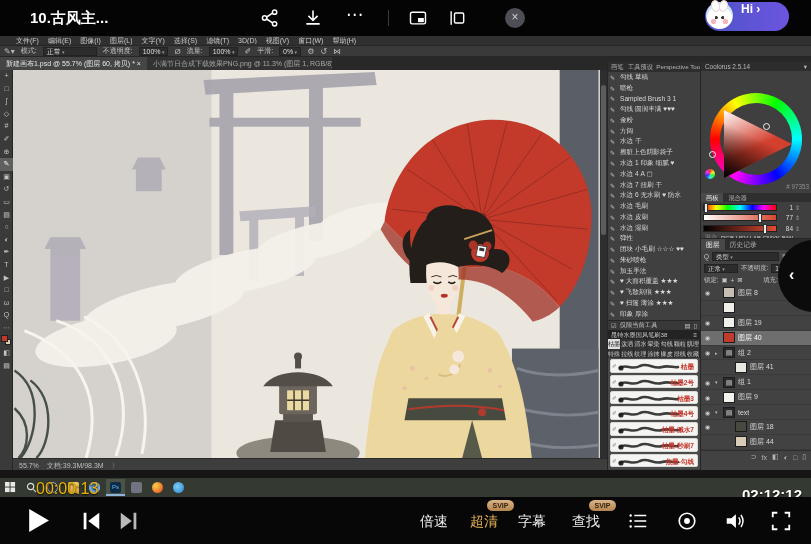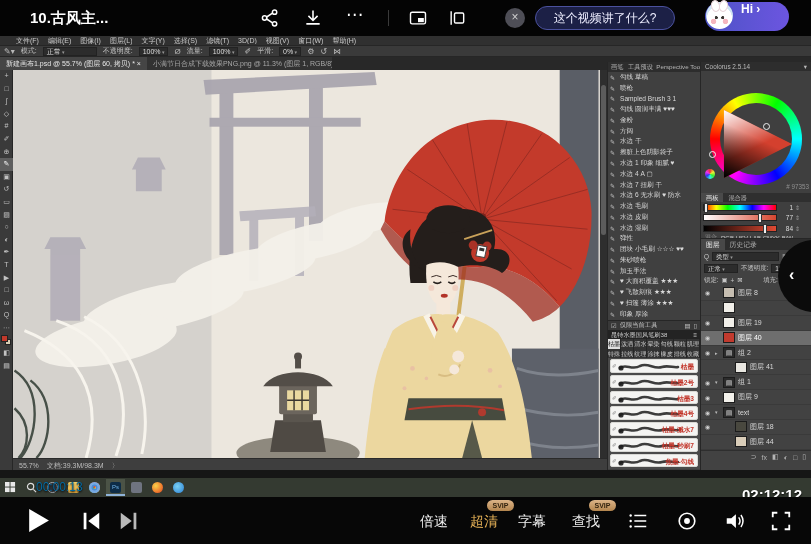--- a/index.html
+++ b/index.html
@@ -133,21 +133,21 @@
 #handle span{position:absolute;left:11px;top:26px;color:#fff;font-size:16px;font-weight:bold}
 
 
 #gap{position:absolute;left:0;top:470px;width:811px;height:8px;background:#161616}
 #taskbar{position:absolute;left:0;top:478px;width:811px;height:19px;background:#343a31;display:flex;align-items:center}
 .tbapp{width:19px;height:17px;display:flex;align-items:center;justify-content:center;margin:0 1px}
 .tbapp.hl{background:#4b5346;box-shadow:inset 0 -2px 0 #8fb3d9}
 .appsq{width:11px;height:11px;border-radius:2px}
 
 
-#curtime{position:absolute;left:36px;top:480px;font-size:12px;color:#0369a1;text-shadow:0 1px 2px #000}
+#curtime{position:absolute;left:36px;top:480px;font-size:16px;color:#eab308;text-shadow:0 1px 2px #000}
 #endtime{position:absolute;left:742px;top:486px;font-size:15px;font-weight:bold;color:#fff;text-shadow:0 1px 2px #000}
 
 
 #controls{position:absolute;left:0;top:497px;width:811px;height:47px;background:#070707}
 .ctext{position:absolute;top:16px;font-size:14px;color:#f0f0f0}
 .ctext.gold{color:#e7b257}
 .svip{position:absolute;top:3px;width:27px;height:11px;border-radius:6px;
   background:linear-gradient(180deg,#dcb488,#b3854e);color:#33230f;font-size:7px;font-weight:bold;
   text-align:center;line-height:11px}
 .cico{position:absolute;top:13px}
@@ -176,23 +176,20 @@
     <div class="tbsep" style="left:388px"></div>
     <svg class="tbic" style="left:408px" width="20" height="20" viewBox="0 0 24 24">
       <rect x="3" y="5" width="18" height="14" rx="2" stroke="#fff" stroke-width="1.7" fill="none"></rect>
       <rect x="12" y="12" width="7" height="5" fill="#fff"></rect>
     </svg>
     <svg class="tbic" style="left:447px" width="20" height="20" viewBox="0 0 24 24">
       <path d="M5,4 L5,20" stroke="#fff" stroke-width="1.7"></path>
       <rect x="9" y="6" width="11" height="12" rx="1.5" stroke="#fff" stroke-width="1.7" fill="none"></rect>
     </svg>
     <div class="closebtn">×</div>
-    <div class="searchpill">
-      <span class="nw">这个视频讲了什么?</span>
-    </div>
     <div class="avatarpill">
       <div class="avatar"></div>
       <span class="hilabel">Hi ›</span>
     </div>
     <div class="minix">×</div>
   </div>
 
   <div class="pslogo">Ps</div>
   <div id="psmenu">
 

